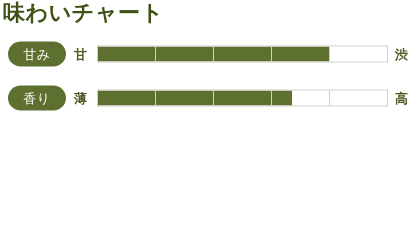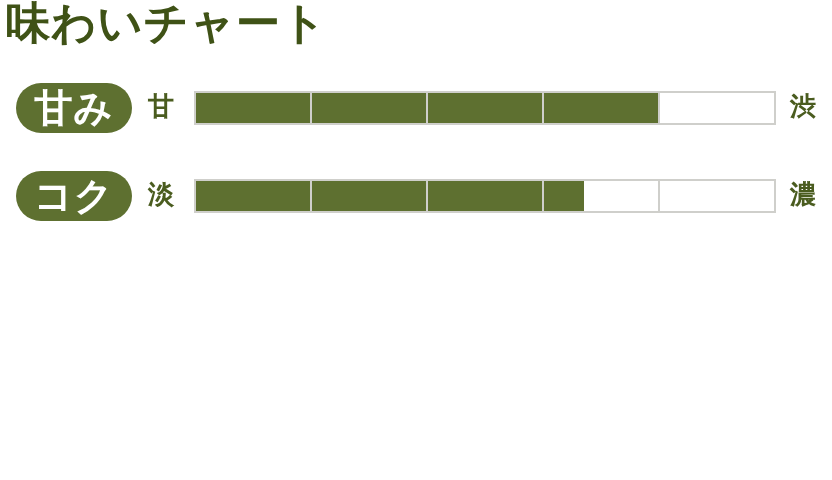--- a/index.html
+++ b/index.html
@@ -50,22 +50,22 @@
   .pill {
     position: absolute;
     left: 8px;
     top: 50%;
     transform: translateY(-50%);
     width: 58px;
     height: 25px;
     border-radius: 13px;
     background: #5e7030;
     color: #ffffff;
-    font-size: 19px;
-    font-weight: bold;
+    font-size: 13px;
+    font-weight: normal;
     letter-spacing: 0.5px;
     display: flex;
     align-items: center;
     justify-content: center;
     box-sizing: border-box;
     white-space: nowrap;
   }
 
   .axis-label {
     position: absolute;
@@ -134,31 +134,31 @@
           <div class="tick-cell"></div>
           <div class="tick-cell"></div>
           <div class="tick-cell"></div>
           <div class="tick-cell"></div>
           <div class="tick-cell"></div>
         </div>
       </div>
       <div class="axis-label right">渋</div>
     </div>
 
-
     <div class="row">
-      <div class="pill">コク</div>
-      <div class="axis-label left">淡</div>
+      <div class="pill">香り</div>
+      <div class="axis-label left">薄</div>
       <div class="bar-track">
         <div class="bar-fill" style="width: 67%;"></div>
         <div class="ticks">
           <div class="tick-cell"></div>
           <div class="tick-cell"></div>
           <div class="tick-cell"></div>
           <div class="tick-cell"></div>
           <div class="tick-cell"></div>
         </div>
       </div>
-      <div class="axis-label right">濃</div>
+      <div class="axis-label right">高</div>
     </div>
+
 
   </div>
 </div>
 
 </body></html>

